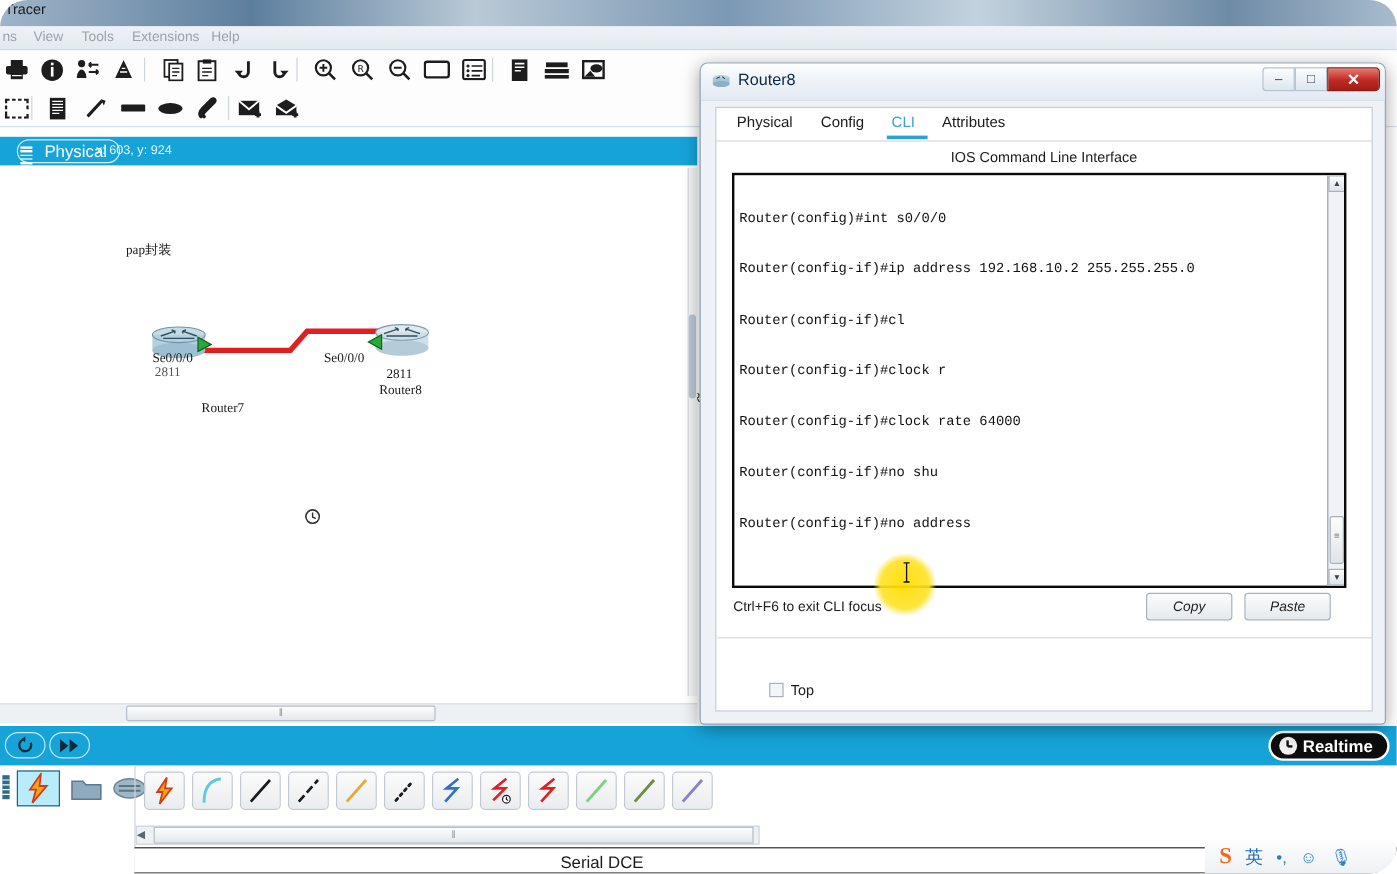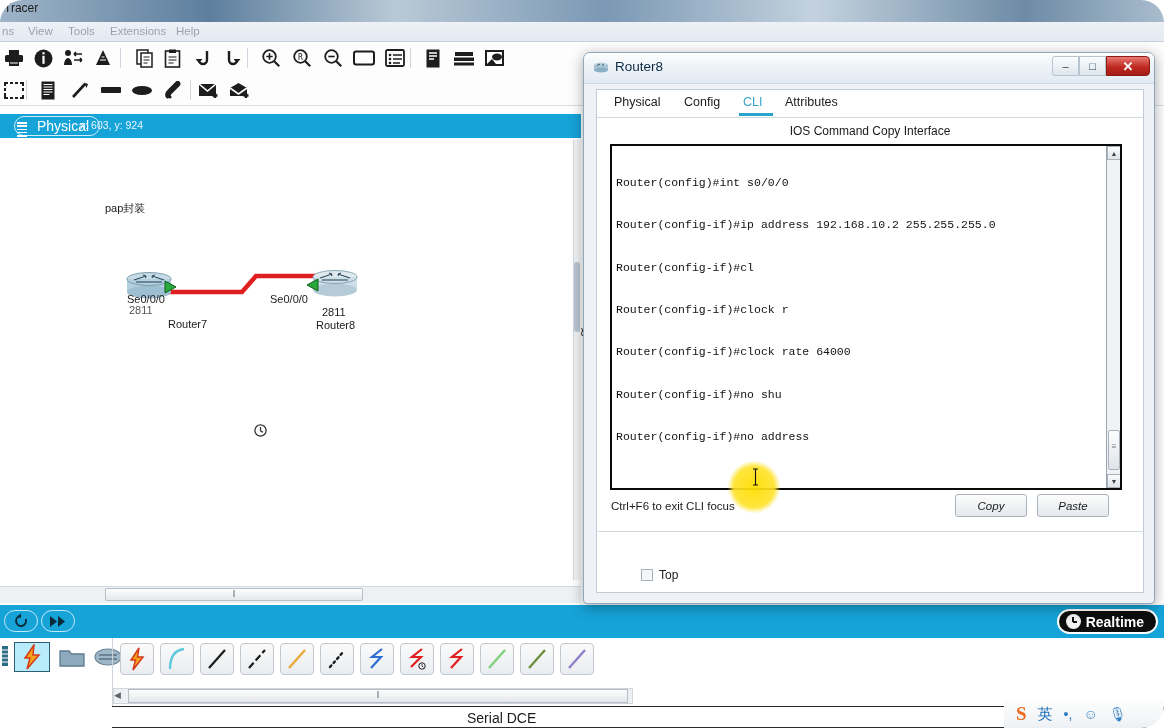--- a/index.html
+++ b/index.html
@@ -73,21 +73,21 @@
     position: absolute; left: 77px; top: 5px;
     font-size: 10.5px; color: #e7f7ff;
   }
 
   
   .workspace {
     position: absolute; left: 0; top: 138px; width: 581px; height: 444px;
     background: #ffffff; overflow: hidden;
   }
   .ws-label {
-    position: absolute; font-size: 11px; color: #1a1a1a; white-space: nowrap;
+    position: absolute; font-size: 11px; color: #1a1a1a; white-space: nowrap; font-family: Liberation Serif, serif;
   }
   .router-ico { position: absolute; width: 50px; height: 30px; }
   .link-line { position: absolute; }
   .ws-hidden-r {
     position: absolute; left: 576px; top: 326px;
     font-size: 11px; color: #2a2a2a;
   }
   .ws-vscroll {
     position: absolute; left: 573px; top: 140px; width: 8px; height: 440px;
     background: #f2f4f6; border-left: 1px solid #d6dbe1;
@@ -546,21 +546,21 @@
       <path d="M40 9 L28 5 M28 5 L31 4 M28 5 L28.5 7" stroke="#2e4e61" stroke-width="1.1" fill="none"></path>
       <path d="M12 11 L38 11" stroke="#2e4e61" stroke-width="1.1"></path>
     </svg>
     <div style="position:absolute; left:164px; top:142px;">
       <svg width="14" height="14">
           <path d="M1 1 L12 7 L1 13 Z" fill="#2aa83a" stroke="#0d5e18" stroke-width="1"></path>
         </svg>
     </div>
     <div class="ws-label" style="left:127px; top:155px;">Se0/0/0</div>
     <div class="ws-label" style="left:129px; top:166px; color:#555;">2811</div>
-    <div class="ws-label" style="left:124px; top:180px;padding-left:44px;">Router7</div>
+    <div class="ws-label" style="left:124px; top:196px;padding-left:44px;">Router7</div>
 
     <svg class="router-ico" style="left:310px; top:131px;" viewBox="0 0 50 30">
       <ellipse cx="25" cy="8" rx="22" ry="6.5" fill="#dfe9ee"></ellipse>
       <rect x="3" y="8" width="44" height="13" fill="#cfdfe7"></rect>
       <ellipse cx="25" cy="21" rx="22" ry="6.5" fill="#b5ccd8"></ellipse>
       <ellipse cx="25" cy="8" rx="22" ry="6.5" fill="none" stroke="#7d9dae" stroke-width="0.9"></ellipse>
       <path d="M10 9 L22 5 M22 5 L19 4 M22 5 L21.5 7" stroke="#2e4e61" stroke-width="1.1" fill="none"></path>
       <path d="M40 9 L28 5 M28 5 L31 4 M28 5 L28.5 7" stroke="#2e4e61" stroke-width="1.1" fill="none"></path>
       <path d="M12 11 L38 11" stroke="#2e4e61" stroke-width="1.1"></path>
     </svg>
@@ -725,21 +725,21 @@
     <div class="dlg-body">
 
       <div class="tabs">
         <div class="tab" style="left:17px">Physical</div>
         <div class="tab" style="left:87px">Config</div>
         <div class="tab active" style="left:146px">CLI</div>
         <div class="tab" style="left:188px">Attributes</div>
         <div class="tab-underline" style="left:142px; width:34px;"></div>
       </div>
 
-      <div class="cli-caption">IOS Command Copy Interface</div>
+      <div class="cli-caption">IOS Command Line Interface</div>
 
       <div class="term">
         <div class="term-text">
           <div class="term-line">Router(config)#int s0/0/0</div>
           <div class="term-line">Router(config-if)#ip address 192.168.10.2 255.255.255.0</div>
           <div class="term-line">Router(config-if)#cl</div>
           <div class="term-line">Router(config-if)#clock r</div>
           <div class="term-line">Router(config-if)#clock rate 64000</div>
           <div class="term-line">Router(config-if)#no shu</div>
           <div class="term-line">Router(config-if)#no address</div>

